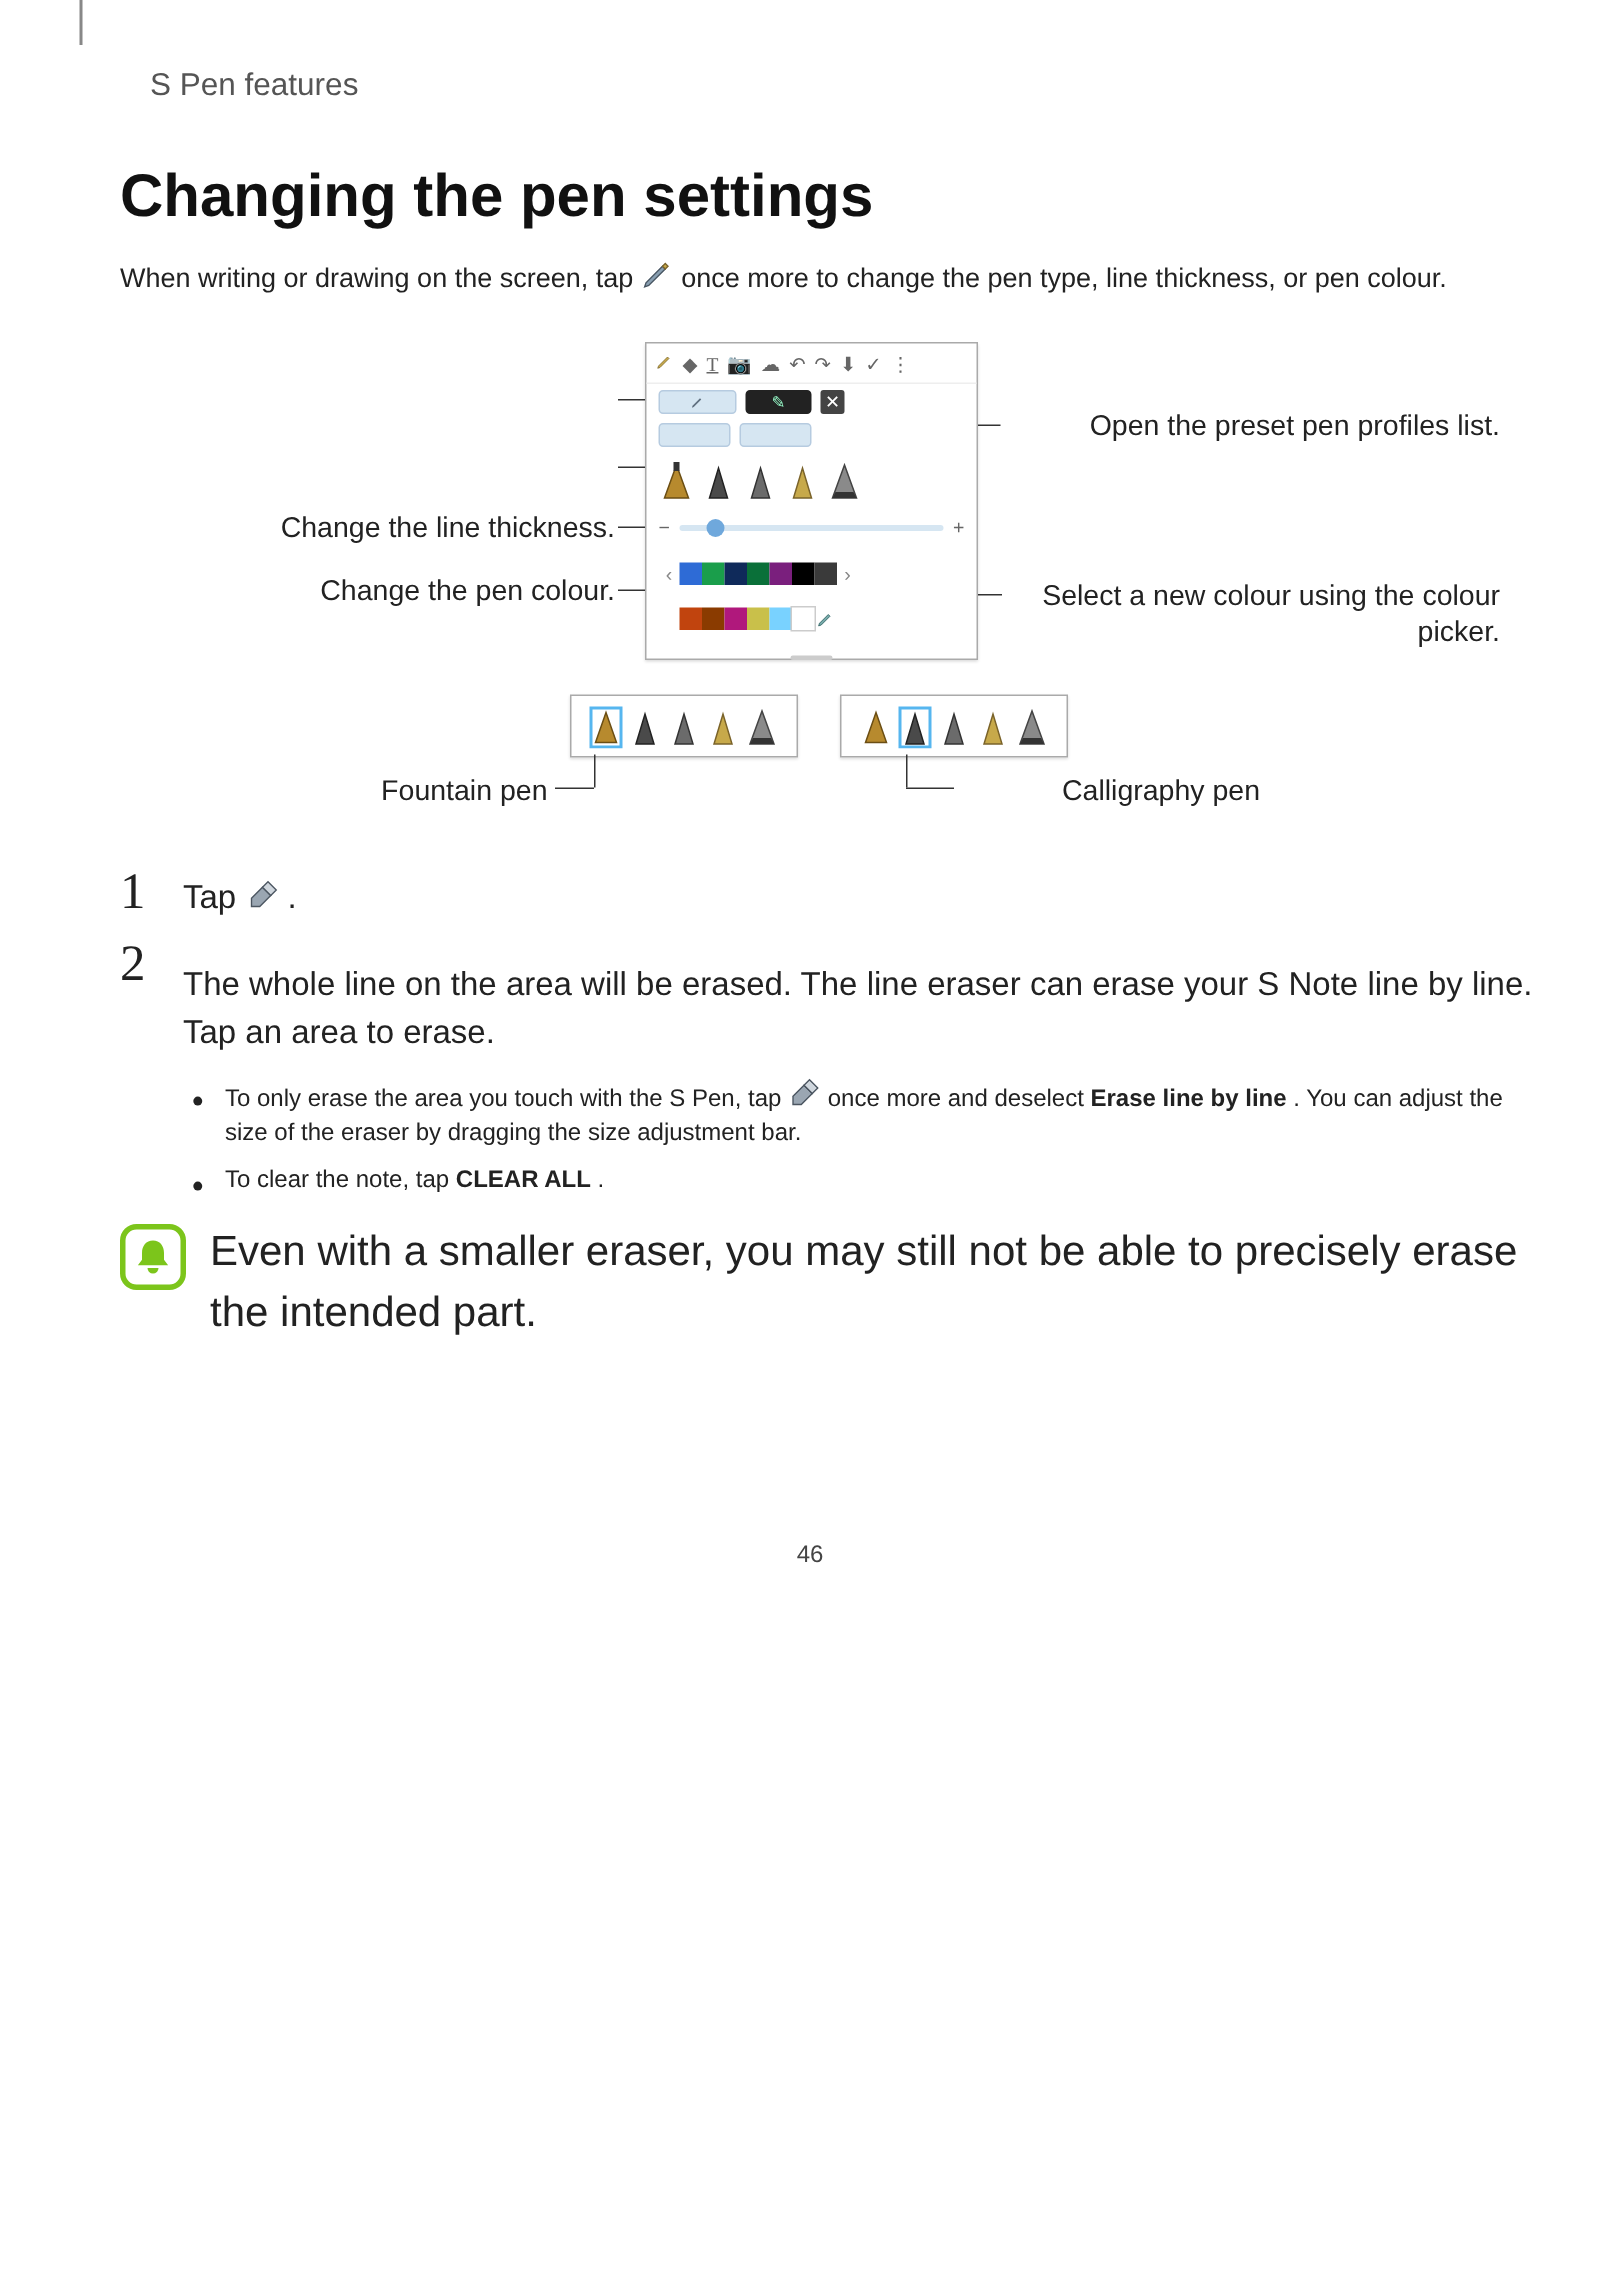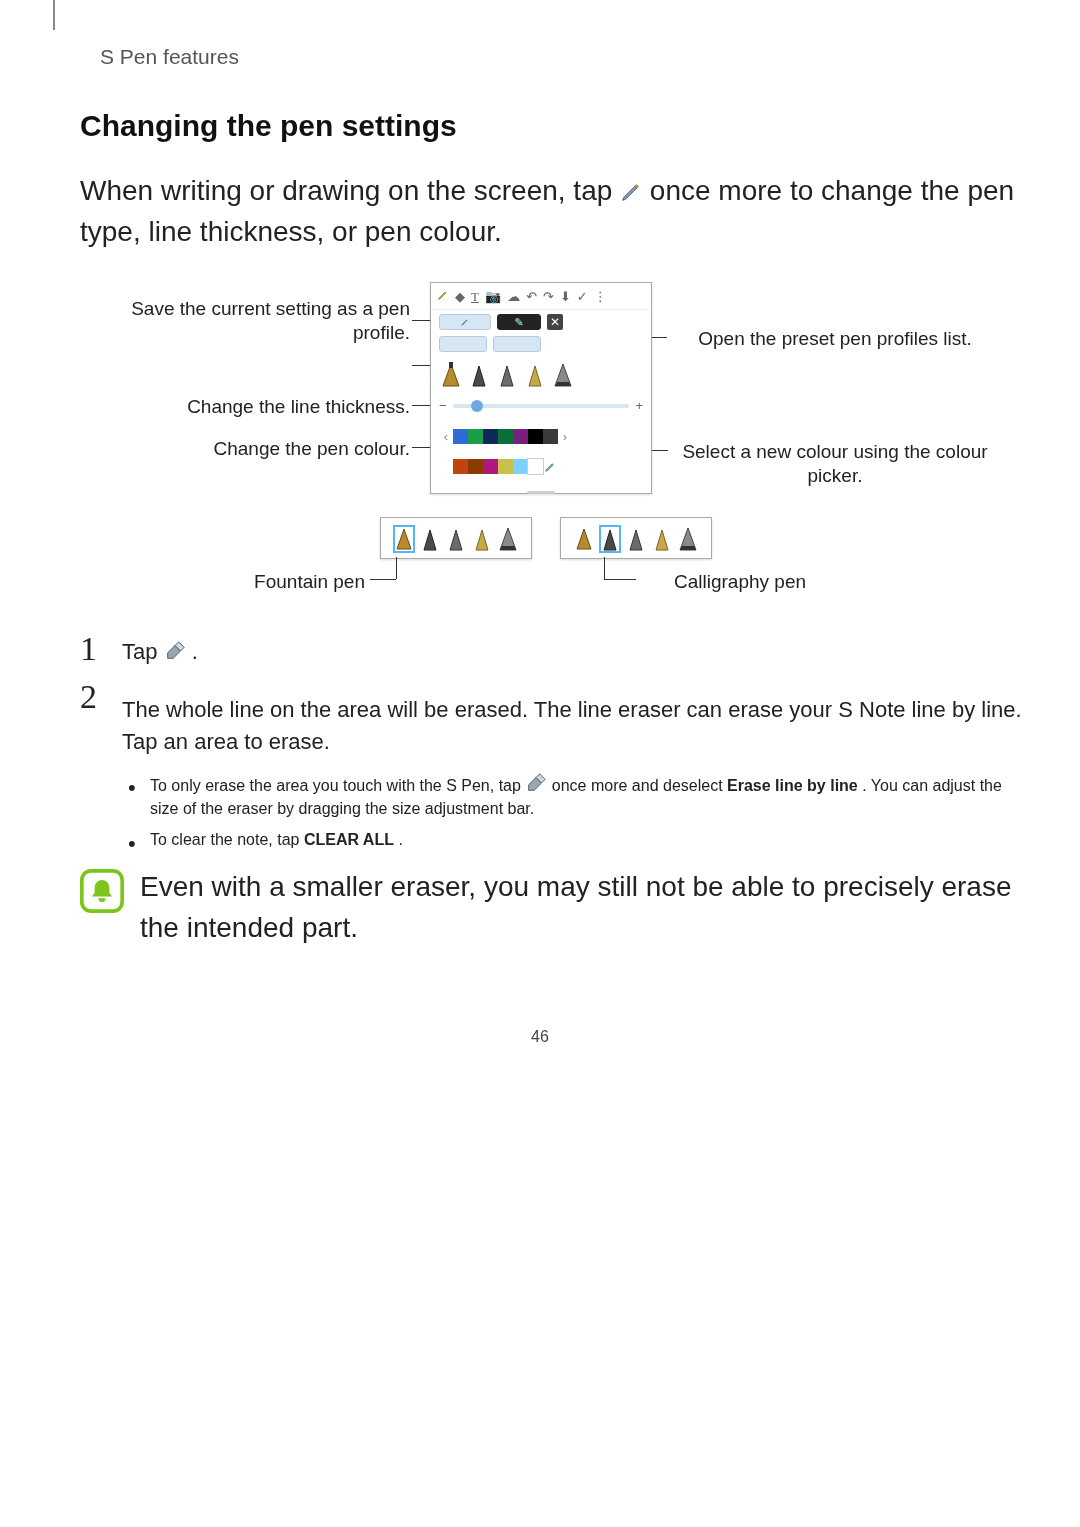--- a/index.html
+++ b/index.html
@@ -24,27 +24,27 @@
     height: 30px;
     border-left: 1px solid #888;
     border-right: 1px solid #888;
   }
   .breadcrumb {
     font-size: 21px;
     color: #555;
     margin: 0 0 40px 20px;
   }
   .h2 {
-    font-size: 30px;
+    font-size: 40px;
     font-weight: 700;
     margin: 28px 0 14px 0;
     color: #111;
   }
   .body-text {
-    font-size: 28px;
+    font-size: 18px;
     line-height: 1.45;
     color: #222;
   }
   .inline-icon {
     display: inline-block;
     vertical-align: -3px;
     width: 22px;
     height: 22px;
   }
   
@@ -52,21 +52,21 @@
     position: relative;
     margin: 30px auto 30px auto;
     height: 320px;
   }
   .callout {
     position: absolute;
     font-size: 19px;
     color: #222;
     line-height: 1.25;
   }
-  .callout.right { text-align: center; }
+  .callout.right { text-align: right; }
   .callout.left  { text-align: right; }
   .lead {
     position: absolute;
     height: 1px;
     background: #333;
   }
   .lead.v { width: 1px; height: auto; }
   .panel {
     position: absolute;
     left: 350px;
@@ -259,21 +259,20 @@
       <svg viewBox="0 0 24 24">
           <path d="M3 21l3-1 12-12-2-2L4 18l-1 3z" fill="#8aa0b2" stroke="#475562" stroke-width="1"></path>
           <path d="M16 6l2 2 2-2-2-2-2 2z" fill="#c7a94a" stroke="#7a632a" stroke-width="1"></path>
         </svg>
     </span>
     <span> once more to change the pen type, line thickness, or pen colour.</span>
   </p>
 
   <div class="diagram">
 
-    <div class="callout left" style="left:0;top:15px;width:330px">Save the current setting as a pen profile.</div>
     <div class="lead" style="left:332px;top:38px;width:30px"></div>
 
     <div class="lead" style="left:332px;top:83px;width:20px"></div>
 
     <div class="callout left" style="left:0;top:113px;width:330px">Change the line thickness.</div>
     <div class="lead" style="left:332px;top:123px;width:20px"></div>
 
     <div class="callout left" style="left:0;top:155px;width:330px">Change the pen colour.</div>
     <div class="lead" style="left:332px;top:165px;width:20px"></div>
 

